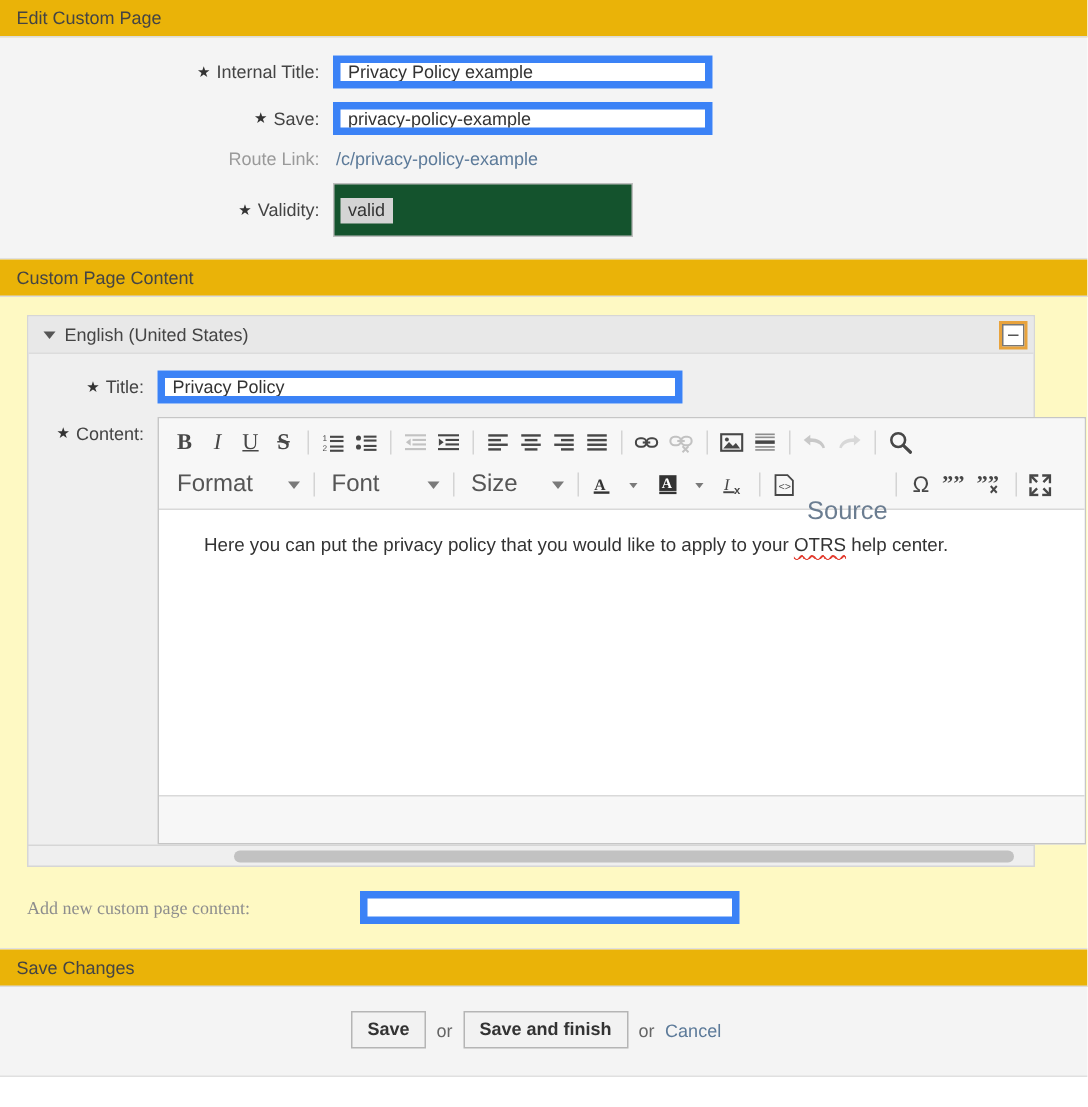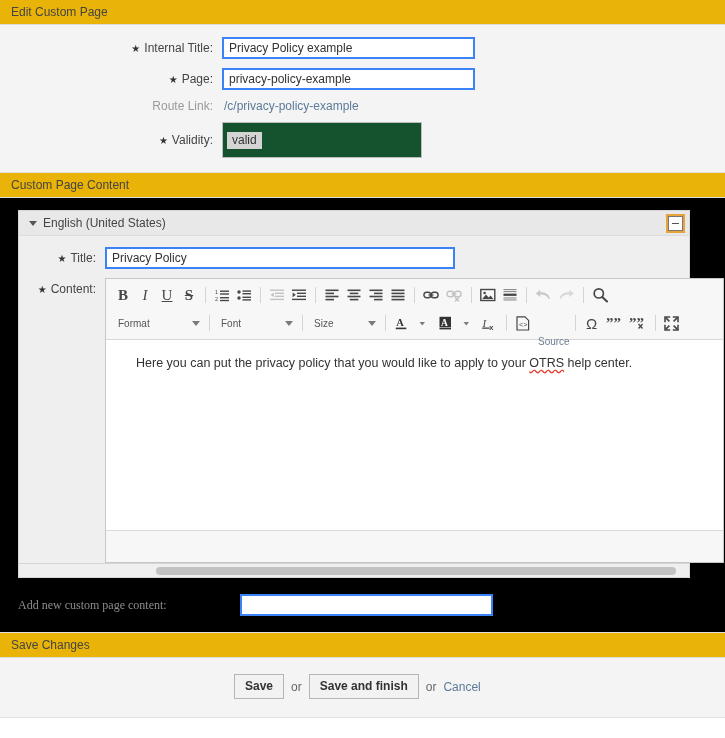--- a/index.html
+++ b/index.html
@@ -45,21 +45,21 @@
     justify-content: flex-end;
     align-items: center;
     gap: 4px;
   }
   .lbl.muted { color: #9a9a9a; }
   .star { color: #333; font-size: 10px; line-height: 1; position: relative; top: 1px; }
 
   .text-input {
     height: 22px;
     width: 253px;
-    border: 2px solid #3b82f6;
+    border: 5px solid #3b82f6;
     background: #ffffff;
     font-family: "Liberation Sans", sans-serif;
     font-size: 12px;
     color: #333333;
     padding: 0 5px;
     outline: none;
   }
   .route-link-value {
     font-size: 12px;
     color: #5c7a99;
@@ -77,21 +77,21 @@
   }
   .select-chip {
     background: #d4d4d4;
     color: #333333;
     font-size: 12px;
     padding: 1px 5px 2px 5px;
     line-height: 14px;
   }
 
   
-  .content-body { background: #000000; padding: 12px 18px 16px 18px; border-bottom: 1px solid #e0e0e0; }
+  .content-body { background: #fef9c3; padding: 12px 18px 16px 18px; border-bottom: 1px solid #e0e0e0; }
   .lang-panel {
     border: 1px solid #d6d6d6;
     background: #efefef;
     width: 672px;
   }
   .lang-head {
     height: 25px;
     background: #e8e8e8;
     border-bottom: 1px solid #dcdcdc;
     display: flex;
@@ -156,35 +156,35 @@
   .tb.dis { color: #c2c2c2; cursor: default; }
   .sep { width: 1px; height: 16px; background: #d4d4d4; margin: 0 5px; }
   .tb svg { display: block; }
 
   .combo {
     display: flex; align-items: center;
     height: 22px;
     padding: 0 4px 0 6px;
     cursor: pointer;
     color: #555555;
-    font-size: 10px;
+    font-size: 16px;
   }
   .combo .cl { display: inline-block; }
   .combo .arr {
     width: 0; height: 0;
     border-left: 4px solid transparent;
     border-right: 4px solid transparent;
     border-top: 5px solid #7a7a7a;
     margin-left: 10px;
   }
   .combo.format .cl { width: 64px; }
   .combo.font .cl { width: 54px; }
   .combo.size .cl { width: 44px; }
 
-  .src-label { color: #6b7d91; font-size: 10px; margin-left: 4px; margin-top: 36px; }
+  .src-label { color: #6b7d91; font-size: 17px; margin-left: 4px; margin-top: 36px; }
 
   .cke-content {
     height: 190px;
     background: #ffffff;
     padding: 14px 18px;
     font-size: 12.5px;
     color: #333333;
     line-height: 1.5;
     margin-left: 12px;
   }
@@ -260,21 +260,21 @@
       <div class="lbl">
         <span class="star">★</span>
         <span>Internal Title:</span>
       </div>
       <input class="text-input" type="text" value="Privacy Policy example" style="">
     </div>
 
     <div class="form-row">
       <div class="lbl">
         <span class="star">★</span>
-        <span>Page:</span>
+        <span>Save:</span>
       </div>
       <input class="text-input" type="text" value="privacy-policy-example" style="">
     </div>
 
     <div class="form-row">
       <div class="lbl muted">
         <span>Route Link:</span>
       </div>
       <span class="route-link-value">/c/privacy-policy-example</span>
     </div>

